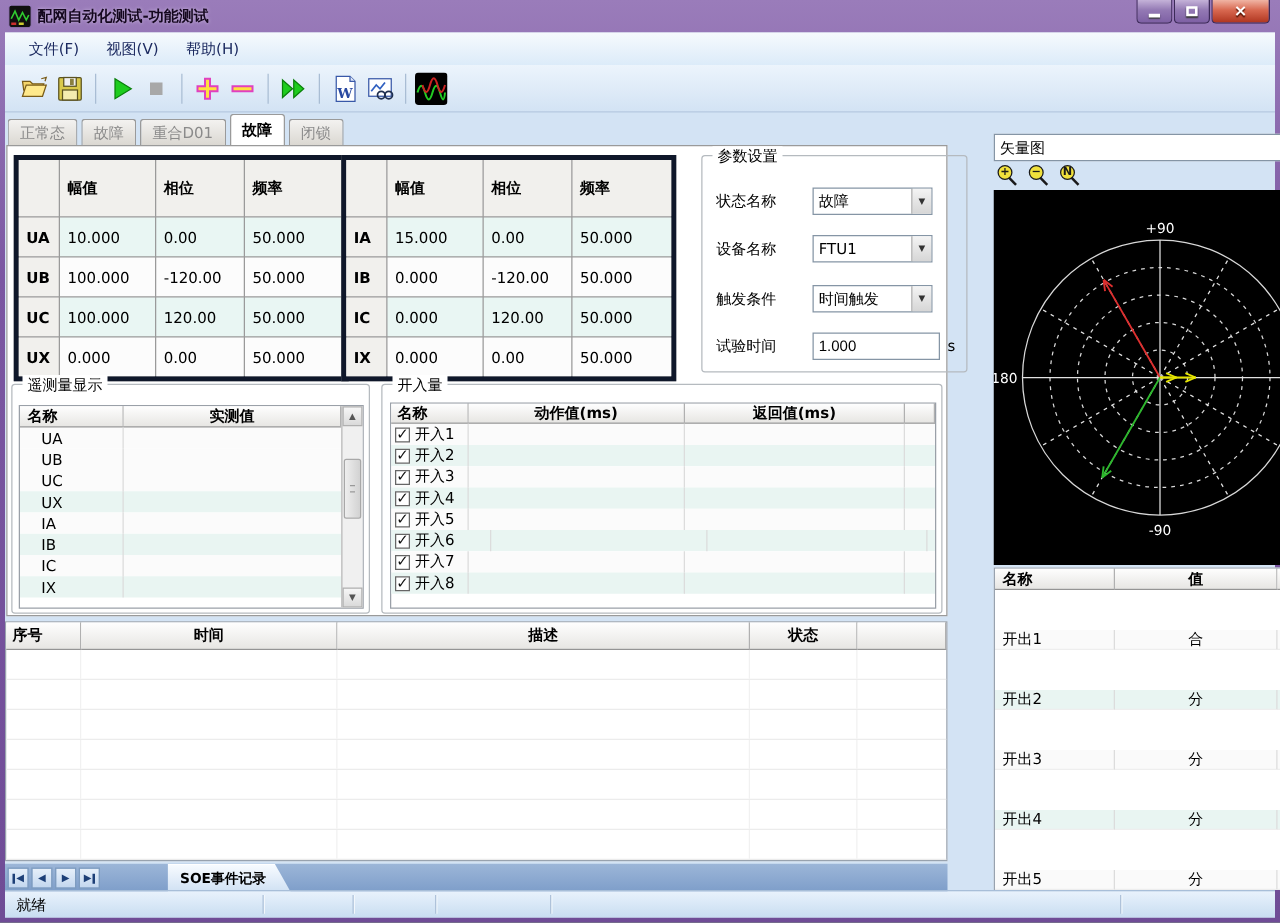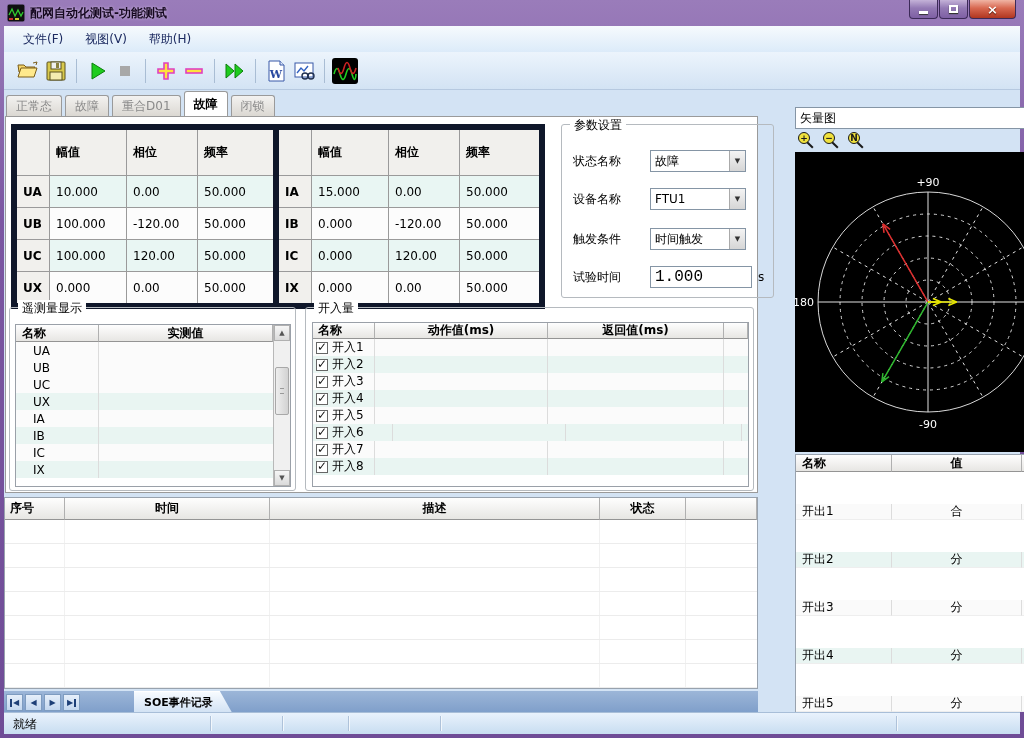--- a/index.html
+++ b/index.html
@@ -20,33 +20,33 @@
 .toolbar { position:absolute; left:0; top:26px; width:100%; height:38px; background:linear-gradient(#ecf4fc,#d3e3f4); border-bottom:1px solid #b6c9e0; display:flex; align-items:center; padding-left:10px; }
 .tb-btn { width:28px; height:28px; display:flex; align-items:center; justify-content:center; }
 .tb-sep { width:1px; height:24px; background:#a9bdd4; margin:0 6px; }
 .main { position:absolute; left:0; top:64px; width:1016px; height:622px; }
 
 .tabbar { position:absolute; left:2px; top:1px; height:25px; display:flex; align-items:flex-end; }
 .tab { height:21px; padding:0 9px; background:linear-gradient(#f3f2f0,#dbd8d2); border:1px solid #9a9a9a; border-bottom:none; border-radius:3px 3px 0 0; color:#8a8a8a; line-height:20px; margin-right:3px; font-size:12px; }
 .tab.active { height:25px; background:#fff; color:#000; font-weight:bold; line-height:24px; z-index:2; }
 .tabpage { position:absolute; left:1px; top:26px; width:753px; height:377px; background:#fff; border:1px solid #9a9a9a; }
 
-.vtable { position:absolute; display:grid; grid-template-columns:32px 76px 70px 79px; grid-template-rows:45px repeat(4,31px); gap:1px; background:#9a9a9a; border:6px solid #0f172a; }
+.vtable { position:absolute; display:grid; grid-template-columns:32px 76px 70px 79px; grid-template-rows:45px repeat(4,31px); gap:1px; background:#9a9a9a; border:4px solid #0f172a; }
 .vc { background:#fcfcfc; display:flex; align-items:center; padding-left:6px; font-size:12px; }
 .vh { background:#f1f0ed; font-weight:bold; }
 .vlab { background:#f1f0ed; font-weight:bold; }
 .valt { background:#e9f6f3; }
 
 .groupbox { position:absolute; border:1px solid #b5babf; border-radius:3px; }
 .group-title { position:absolute; top:-8px; left:8px; background:#fff; padding:0 4px; font-size:12px; }
 .param-label { position:absolute; left:11px; height:22px; line-height:22px; font-size:12px; }
 .combo { position:absolute; height:22px; background:#fff; border:1px solid #8595a5; display:flex; align-items:stretch; }
 .combo-text { flex:1; padding-left:4px; line-height:20px; font-size:12px; overflow:hidden; white-space:nowrap; }
 .combo-btn { width:16px; background:linear-gradient(#f4f4f4,#d6d6d6); border-left:1px solid #aaa; display:flex; align-items:center; justify-content:center; font-size:7px; color:#333; }
-.param-input { position:absolute; height:22px; border:1px solid #8595a5; padding-left:4px; font-size:16px; font-family:Liberation Mono, monospace; background:#fff; }
+.param-input { position:absolute; height:22px; border:1px solid #8595a5; padding-left:4px; font-size:12px; font-family:Liberation Sans, sans-serif; background:#fff; }
 .param-unit { position:absolute; height:22px; line-height:22px; font-size:12px; }
 
 .list-table { position:absolute; background:#fff; border:1px solid #9aa0a8; }
 .lt-hdr { display:flex; }
 .hcell { background:linear-gradient(#fefefe,#e7e6e3); border-right:1px solid #b0b0b0; border-bottom:1px solid #949494; font-weight:bold; font-size:12px; display:flex; align-items:center; }
 .hcell.center { justify-content:center; }
 .lrow { display:flex; height:17px; font-size:12px; align-items:center; background:#fbfbfb; }
 .lrow.alt { background:#e9f5f2; }
 .lcell { height:100%; display:flex; align-items:center; border-right:1px solid #dcdcdc; }
 

